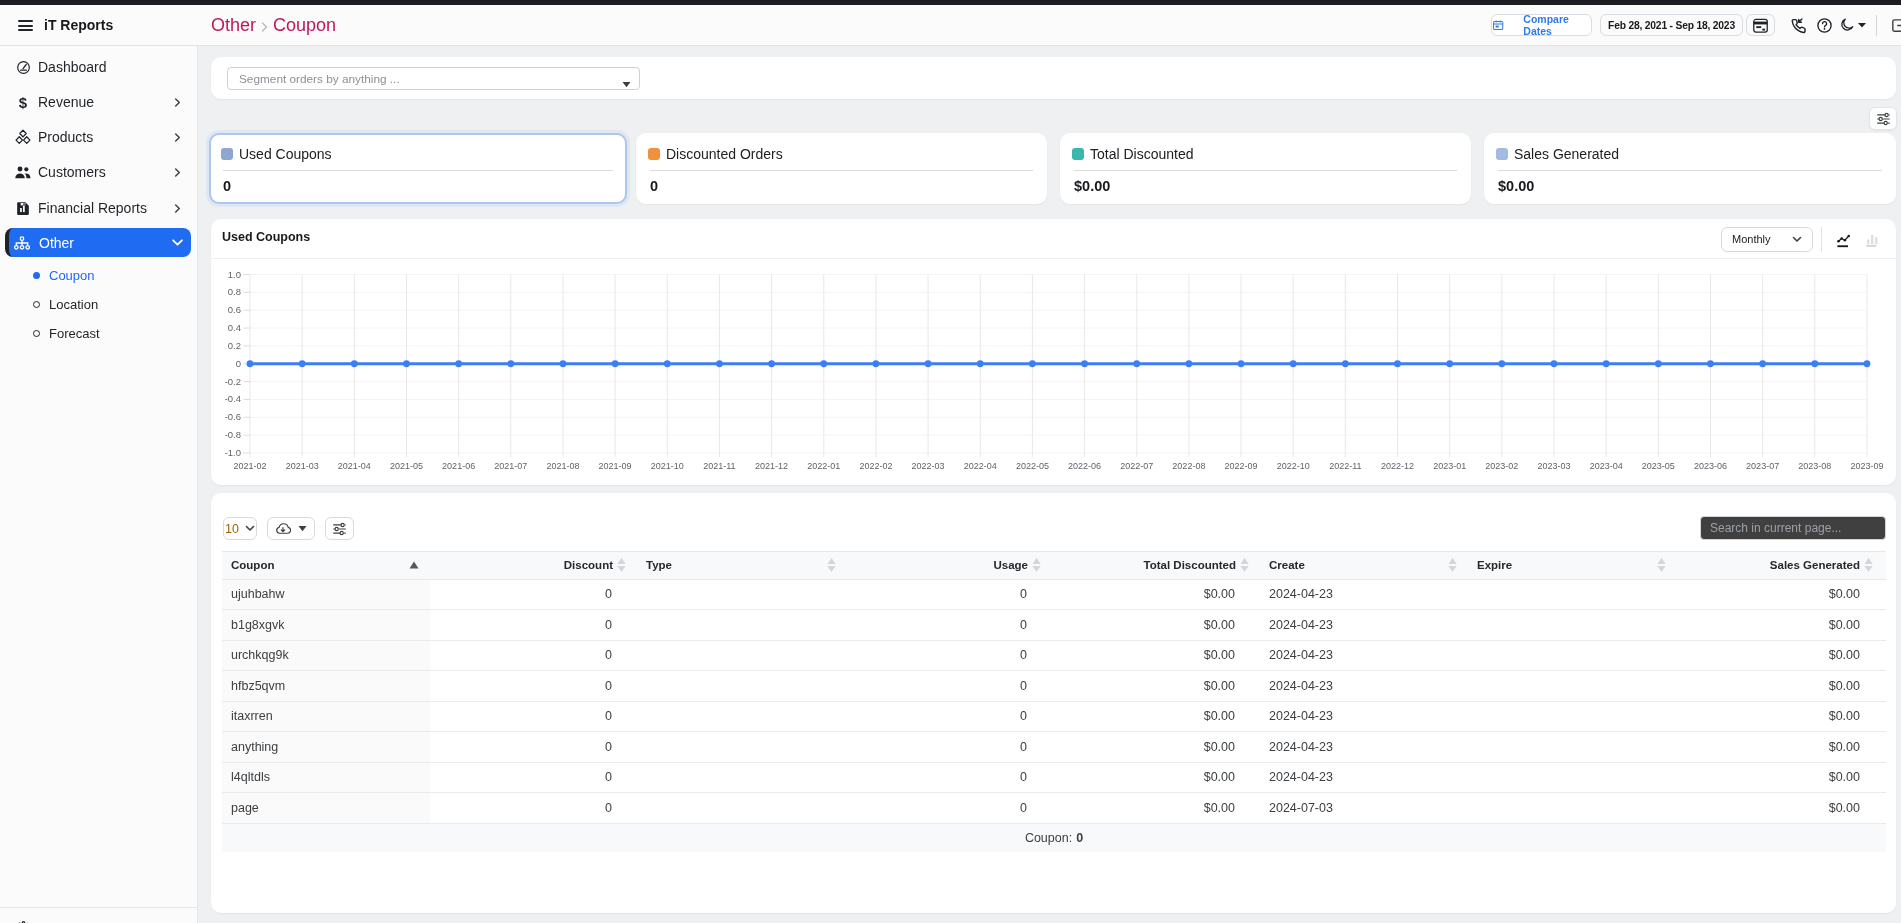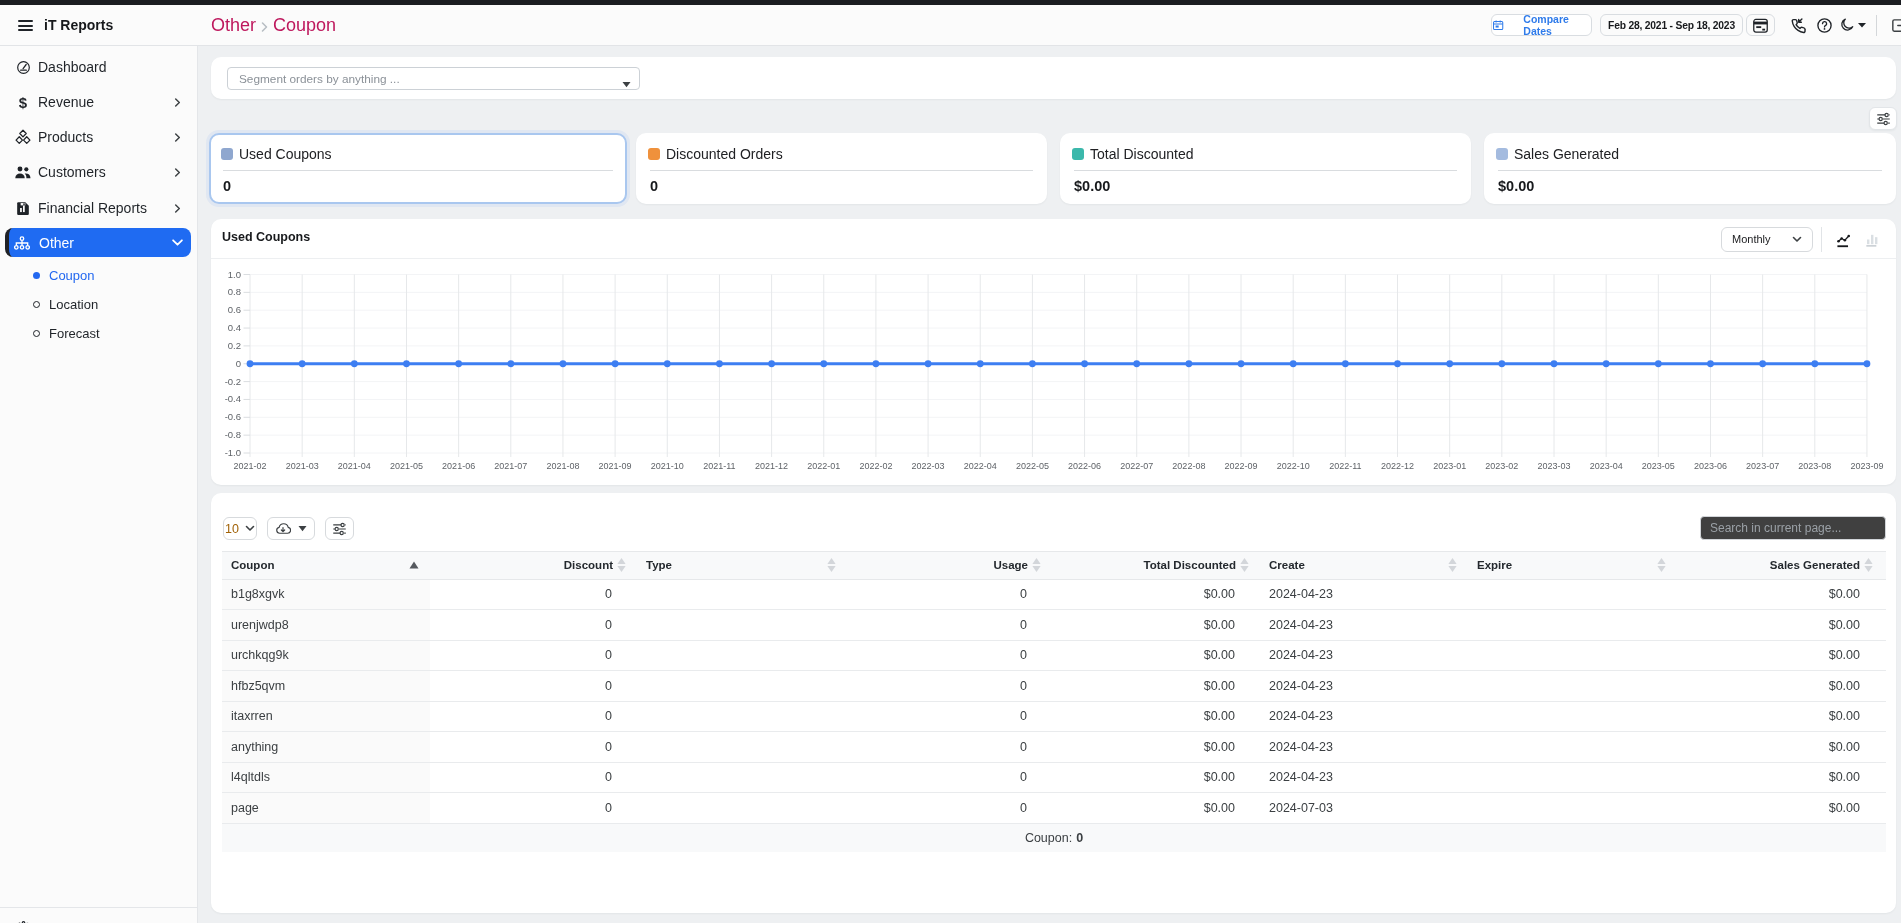--- a/index.html
+++ b/index.html
@@ -560,31 +560,31 @@
                   <svg width="9" height="14" viewBox="0 0 9 14" fill="#d3d6da">
                     <path d="M4.5 0 L8.6 6 H0.4z"></path>
                     <path d="M4.5 14 L8.6 8 H0.4z"></path>
                   </svg>
                 </span></span>
             </th>
           </tr>
         </thead>
         <tbody>
           <tr>
+            <td class="al c1">ujuhbahw</td>
+            <td class="ar">0</td>
+            <td class="al al2"></td>
+            <td class="ar">0</td>
+            <td class="ar">$0.00</td>
+            <td class="al al2">2024-04-23</td>
+            <td class="al al2"></td>
+            <td class="ar arl">$0.00</td>
+          </tr>
+          <tr>
             <td class="al c1">b1g8xgvk</td>
-            <td class="ar">0</td>
-            <td class="al al2"></td>
-            <td class="ar">0</td>
-            <td class="ar">$0.00</td>
-            <td class="al al2">2024-04-23</td>
-            <td class="al al2"></td>
-            <td class="ar arl">$0.00</td>
-          </tr>
-          <tr>
-            <td class="al c1">urenjwdp8</td>
             <td class="ar">0</td>
             <td class="al al2"></td>
             <td class="ar">0</td>
             <td class="ar">$0.00</td>
             <td class="al al2">2024-04-23</td>
             <td class="al al2"></td>
             <td class="ar arl">$0.00</td>
           </tr>
           <tr>
             <td class="al c1">urchkqg9k</td>

